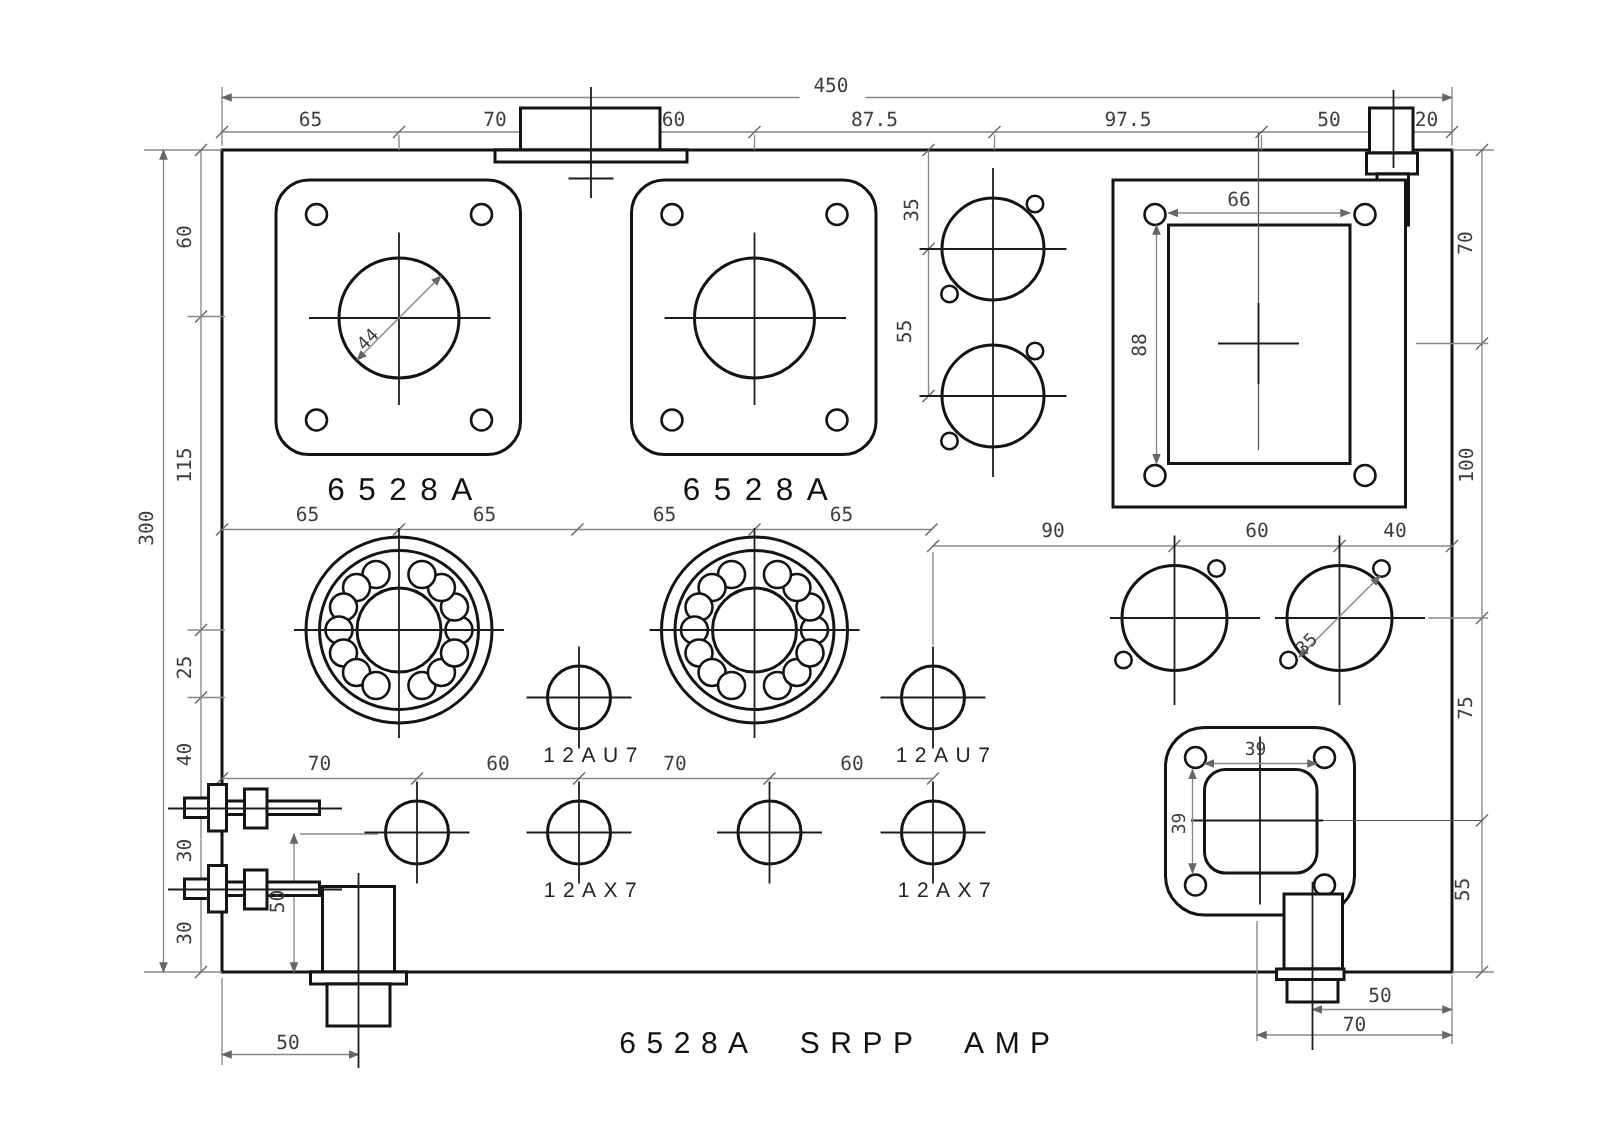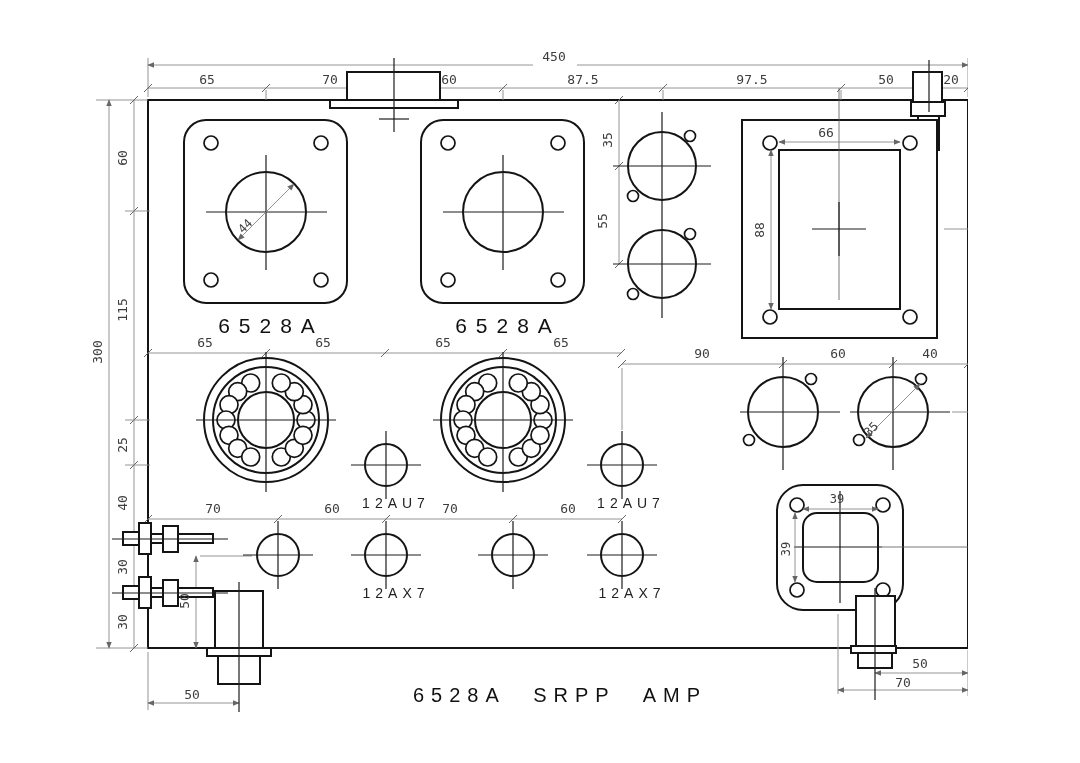--- a/index.html
+++ b/index.html
@@ -1,16 +1,16 @@
 <!DOCTYPE html>
 <html><head>
 <meta charset="utf-8">
 <style>
   html,body{margin:0;padding:0;background:#ffffff;}
-  .page{position:relative;width:968px;height:763px;background:#fff;overflow:hidden;
+  .page{position:relative;width:1080px;height:763px;background:#fff;overflow:hidden;
         font-family:"DejaVu Sans Mono","Liberation Mono",monospace;}
   svg{position:absolute;left:0;top:0;}
   .part{fill:#fff;stroke:#141414;stroke-width:2;}
   .partn{fill:none;stroke:#141414;stroke-width:2;}
   .hole{fill:#fff;stroke:#141414;stroke-width:1.7;}
   .cl{stroke:#1c1c1c;stroke-width:1.2;fill:none;}
   .clf{stroke:#555;stroke-width:0.8;fill:none;}
   .dim{stroke:#888;stroke-width:0.9;fill:none;}
   .tick{stroke:#666;stroke-width:1;}
   .dtx{font:13px "DejaVu Sans Mono","Liberation Mono",monospace;fill:#3d3d3d;}

